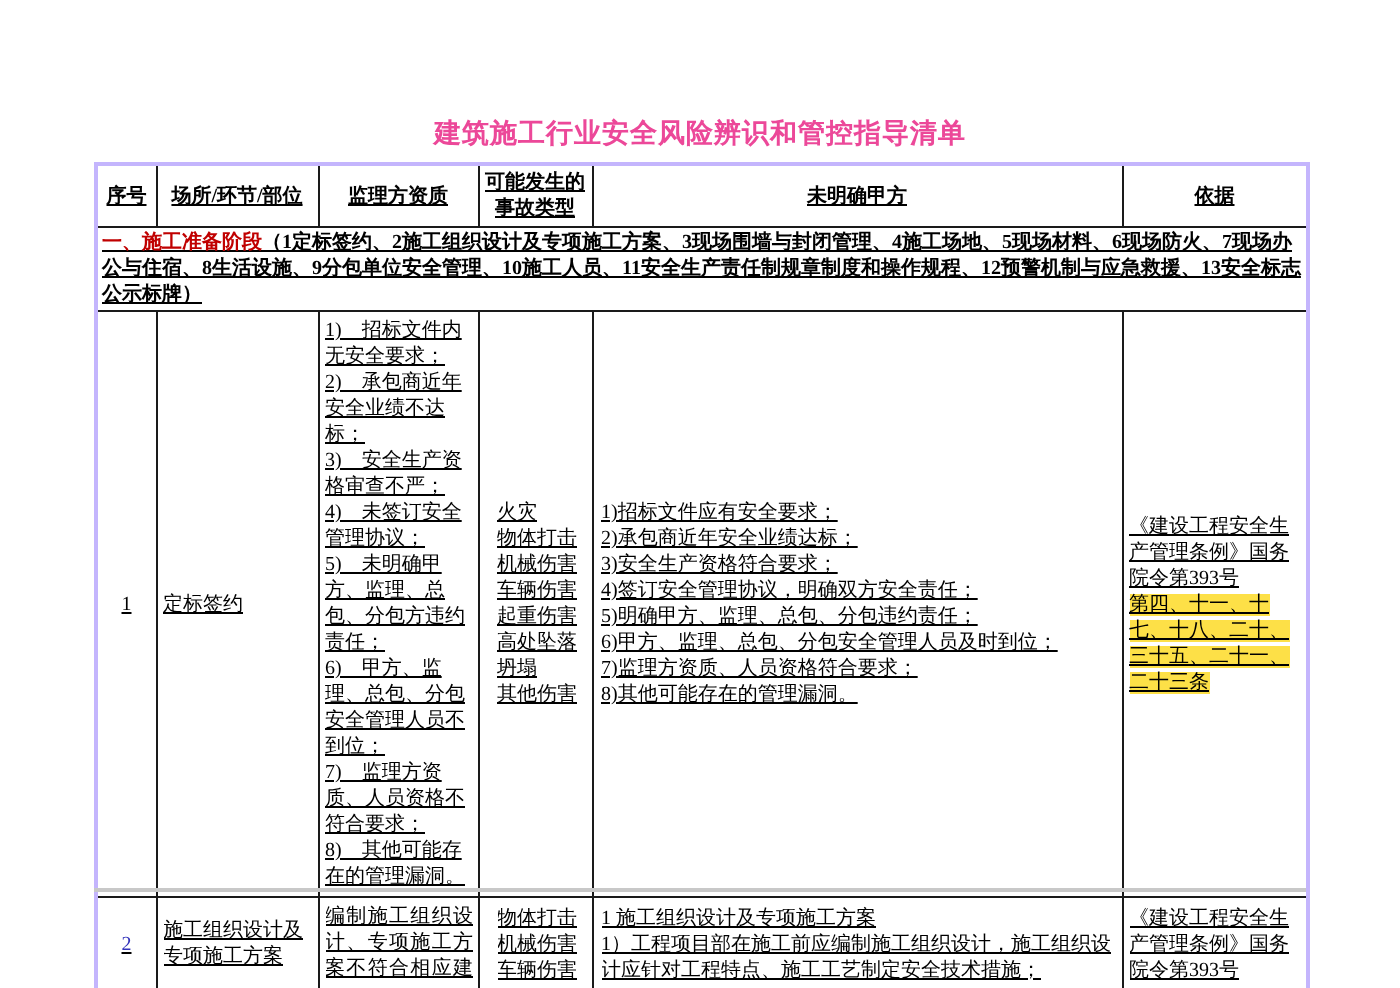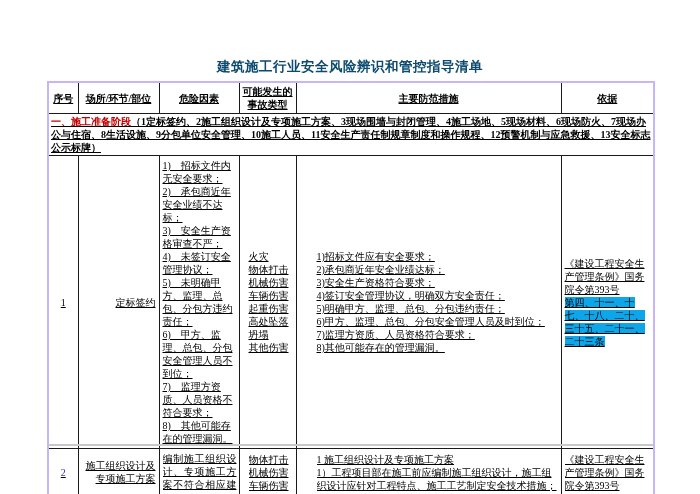--- a/index.html
+++ b/index.html
@@ -14,21 +14,21 @@
     color: #000;
   }
   .doc-title {
     position: absolute;
     left: 0; right: 0; top: 58px;
     text-align: center;
     font-family: "Liberation Sans", "DejaVu Sans", sans-serif;
     font-size: 13.5px;
     font-weight: bold;
     letter-spacing: 0.5px;
-    color: #0c4a6e;
+    color: #ec4899;
   }
   table.main-table {
     position: absolute;
     left: 47px; top: 81px;
     width: 606px;
     border-collapse: collapse;
     table-layout: fixed;
     border: 2px solid #c4b5fd;
     text-decoration: underline;
   }
@@ -50,29 +50,29 @@
     height: 28px;
     font-weight: bold;
     padding: 1px 2px;
     line-height: 13px;
   }
   .red-txt { color: #c00000; }
   tr.data-row-1 td { height: 250px; }
   tr.data-row-2 td { height: 42px; }
   .pre { white-space: pre-line; }
   td.c-seq { text-align: center; }
-  td.c-loc { text-align: right; }
+  td.c-loc { text-align: left; }
   td.c-haz { vertical-align: top; padding: 3px 2px 3px 3px; }
   td.c-acc { padding-left: 9px; }
-  td.c-mea { padding-left: 20px; }
+  td.c-mea { padding-left: 4px; }
   td.c-bas { padding-left: 3px; }
   .justify-cjk { text-align: justify; }
   .clip-2 { max-height: 40px; overflow: hidden; }
   .hl {
-    background: #0ea5e9;
+    background: #fde047;
   }
   .link-blue {
     color: #3333bb;
   }
   .page-edge-line {
     position: absolute;
     left: 47px; top: 444px;
     width: 606px; height: 2px;
     background: #c8c8c8;
   }
@@ -90,23 +90,23 @@
       <col style="width:81px">
       <col style="width:80px">
       <col style="width:57px">
       <col style="width:265px">
       <col style="width:93px">
     </colgroup>
     <tbody>
       <tr class="header-row">
         <th>序号</th>
         <th>场所/环节/部位</th>
-        <th>危险因素</th>
+        <th>监理方资质</th>
         <th>可能发生的事故类型</th>
-        <th>主要防范措施</th>
+        <th>未明确甲方</th>
         <th>依据</th>
       </tr>
 
       <tr class="section-row">
         <td colspan="6"><span class="red-txt">一、施工准备阶段</span><span>（1定标签约、2施工组织设计及专项施工方案、3现场围墙与封闭管理、4施工场地、5现场材料、6现场防火、7现场办公与住宿、8生活设施、9分包单位安全管理、10施工人员、11安全生产责任制规章制度和操作规程、12预警机制与应急救援、13安全标志公示标牌）</span></td>
       </tr>
 
       <tr class="data-row-1">
         <td class="c-seq">1</td>
         <td class="c-loc">定标签约</td>

